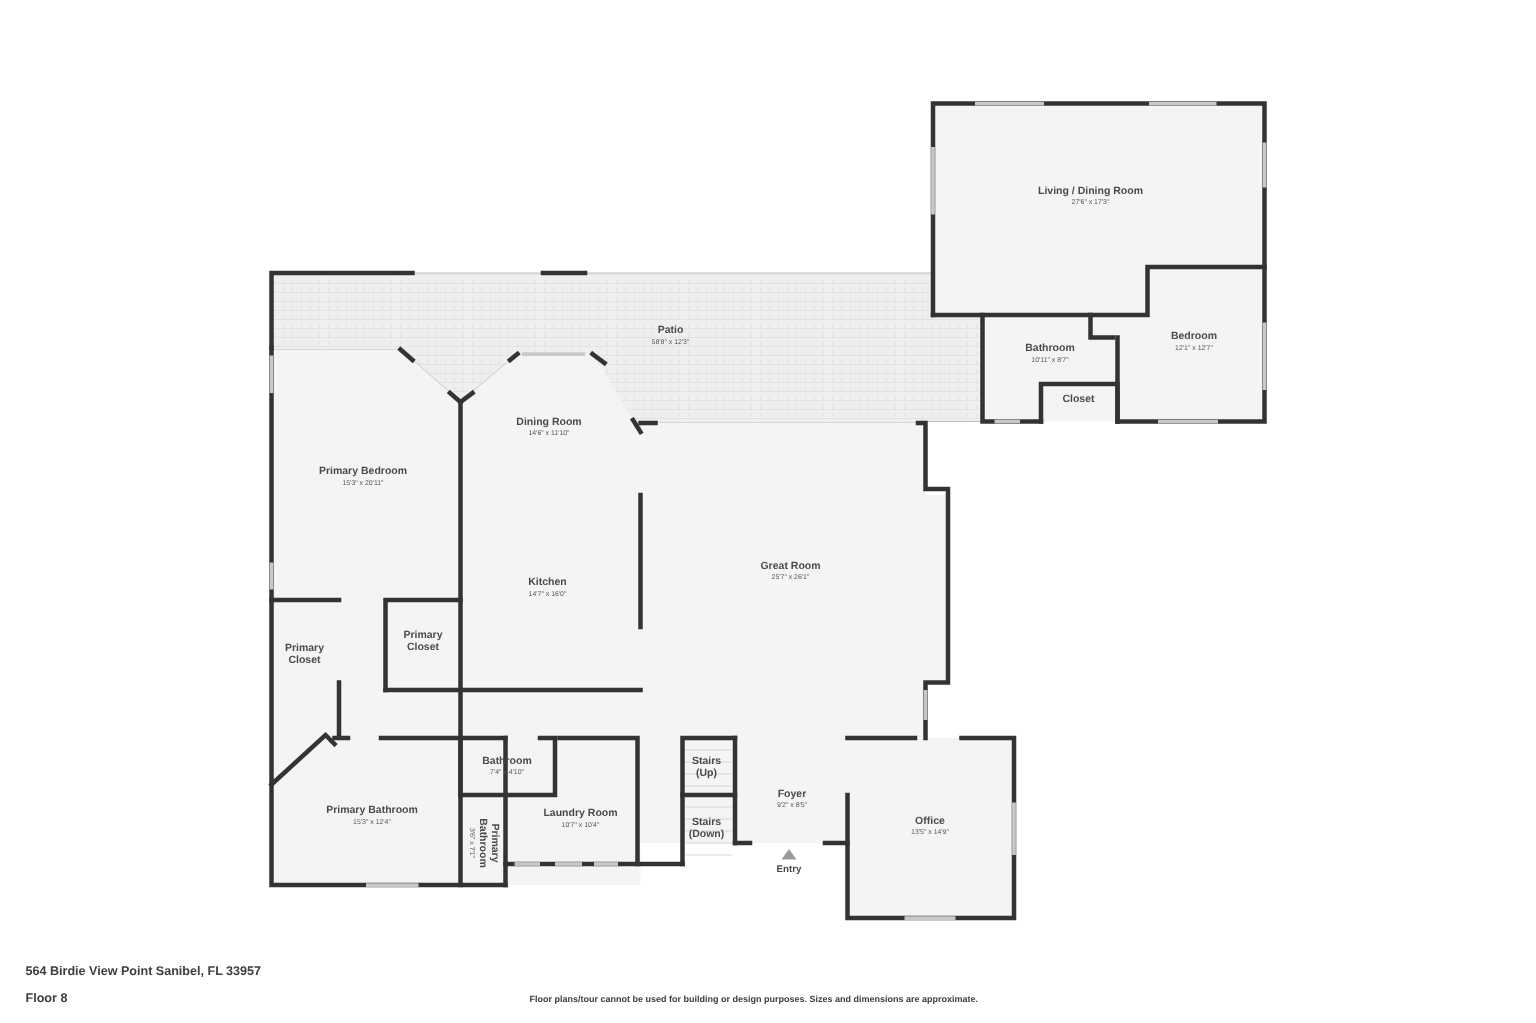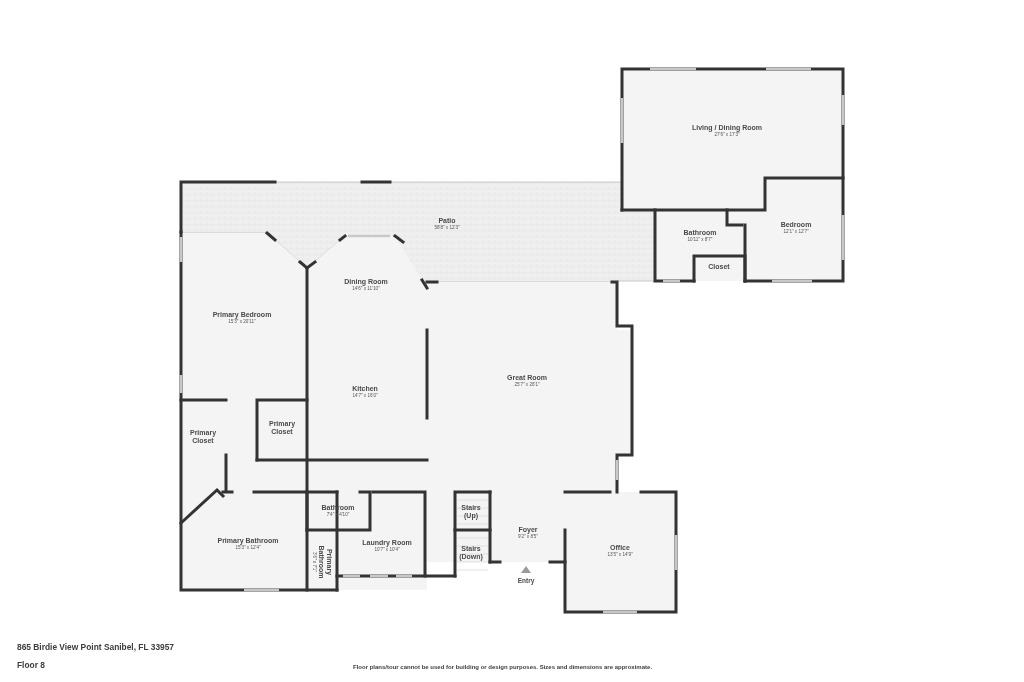--- a/index.html
+++ b/index.html
@@ -195,15 +195,15 @@
   <span class="room-name">Foyer</span>
   <span class="room-dim">9'2" x 8'5"</span>
 </div>
 <div class="room-label" style="left:620px;top:551px">
   <span class="room-name">Office</span>
   <span class="room-dim">13'5" x 14'9"</span>
 </div>
 
 <div class="entry-label">Entry</div>
 
-<div class="footer-address">865 Birdie View Point Sanibel, FL 33957</div>
+<div class="footer-address">564 Birdie View Point Sanibel, FL 33957</div>
 <div class="footer-floor">Floor 8</div>
 <div class="footer-disclaimer">Floor plans/tour cannot be used for building or design purposes. Sizes and dimensions are approximate.</div>
 
 </body></html>

